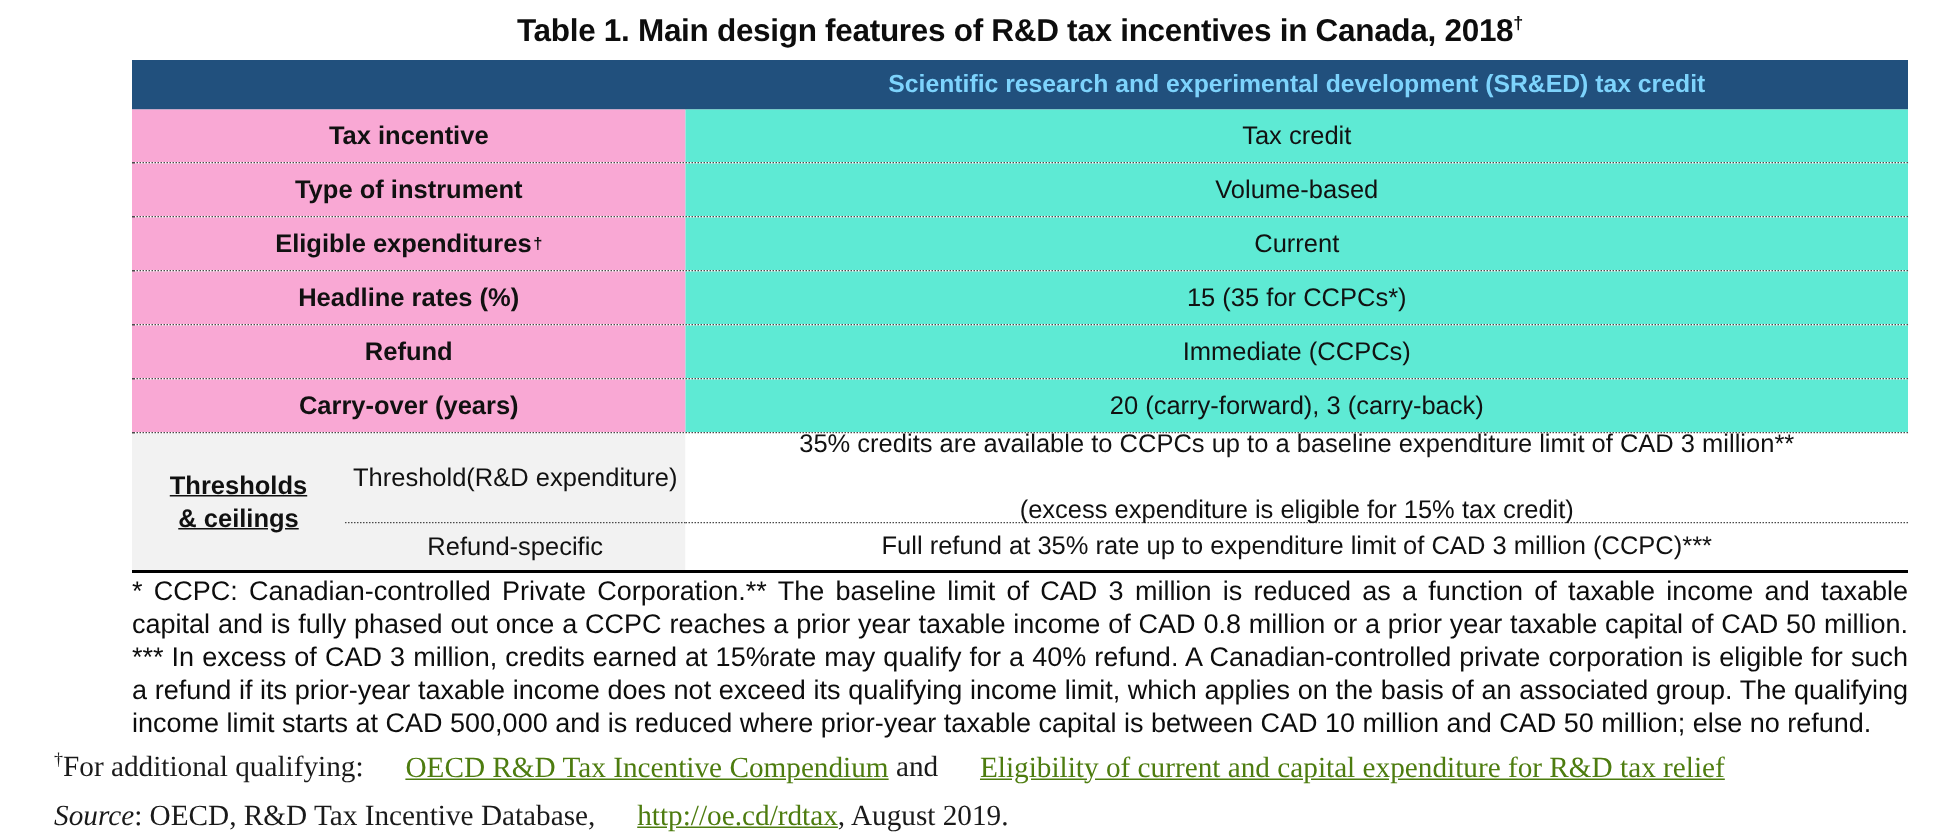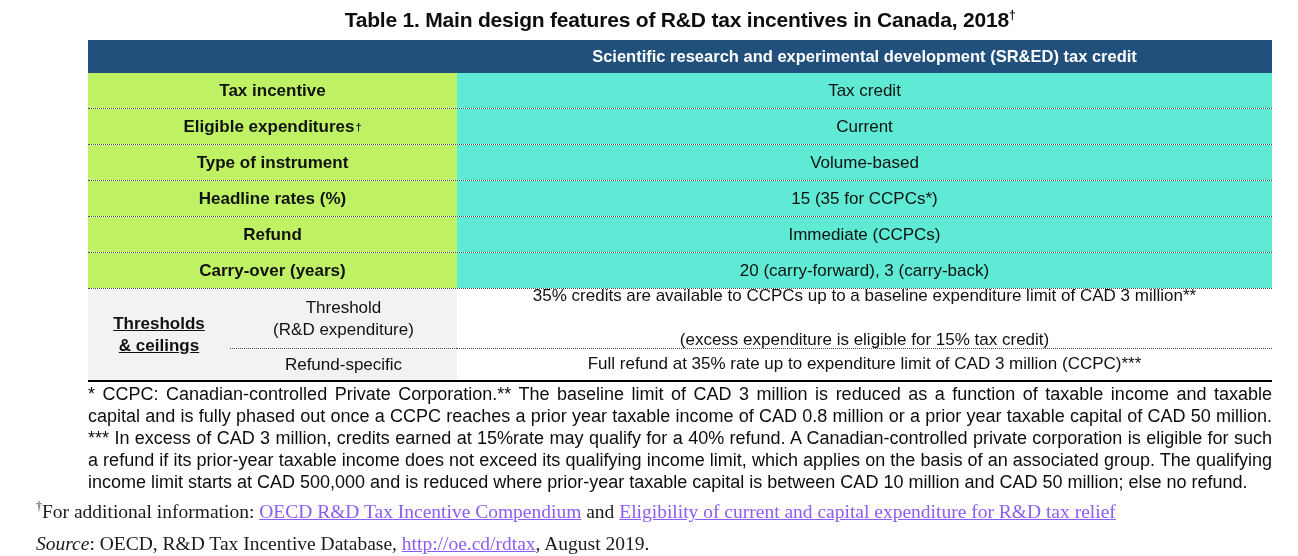--- a/index.html
+++ b/index.html
@@ -18,28 +18,28 @@
     position:absolute; top:40px; left:88px; width:1184px;
     border-bottom:2.5px solid #000;
     font-size:17px;
   }
   .thead {
     background:#21507D; height:33px; display:flex;
   }
   .thead .spacer { width:369px; }
   .thead .htext {
     flex:1; display:flex; align-items:center; justify-content:center;
-    color:#ffffff; font-weight:bold; font-size:16.5px;
+    color:#7dd3fc; font-weight:bold; font-size:16.5px;
   }
   .trow {
     display:grid; grid-template-columns:369px 1fr;
     border-bottom:1px dotted #4a4a4a;
   }
   .cell-label {
-    background:#bef264; font-weight:bold;
+    background:#f9a8d4; font-weight:bold;
     display:flex; align-items:center; justify-content:center;
     height:35px; text-align:center;
   }
   .cell-label sup { font-size:11px; font-weight:bold; margin-left:1px; }
   .cell-value {
     background:#5eead4;
     display:flex; align-items:center; justify-content:center;
     text-align:center;
   }
 
@@ -47,21 +47,21 @@
     display:grid; grid-template-columns:142px 227px 1fr;
     grid-template-rows:60px 31px;
   }
   .group-cell {
     grid-column:1; grid-row:1/3; background:#F2F2F2; font-weight:bold;
     display:flex; flex-direction:column; align-items:center; justify-content:center;
     text-align:center; line-height:1.25;text-decoration:underline;
   }
   .sub-label {
     background:#F2F2F2;
-    display:flex; flex-direction:column; align-items:center; justify-content:center;
+    display:flex; flex-direction:row; align-items:center; justify-content:center;
     text-align:center; line-height:1.25;
   }
   .sub-value {
     background:#ffffff;
     display:flex; flex-direction:column; align-items:center; justify-content:center;
     text-align:center; line-height:1.35;gap:21px;
   }
   .dotted-bottom { border-bottom:1px dotted #4a4a4a; }
 
   .footnote {
@@ -69,21 +69,21 @@
     font-size:18px; line-height:22px; text-align:justify; color:#0d0d0d;
   }
 
   .notes {
     position:absolute; left:36px; top:490px; width:1250px;
     font-family:"Liberation Serif", serif; font-size:19.5px; line-height:32px;
     color:#1a1a1a;
   }
   .notes sup { font-size:12px; }
   .note-link {
-    color:#8b5cf6; text-decoration:underline; cursor:pointer;
+    color:#4d7c0f; text-decoration:underline; cursor:pointer;margin-left:23px;
   }
   .source-label { font-style:italic; }
 </style>
 </head>
 <body>
 
 <div class="page-title"><span>Table 1. Main design features of R&amp;D tax incentives in Canada, 2018</span><sup>†</sup></div>
 
 <div class="rd-table">
 
@@ -94,31 +94,31 @@
 
   <div class="trow">
     <div class="cell-label">
         <span>Tax incentive</span>
       </div>
     <div class="cell-value">Tax credit</div>
   </div>
 
   <div class="trow">
     <div class="cell-label">
+        <span>Type of instrument</span>
+      </div>
+    <div class="cell-value">Volume-based</div>
+  </div>
+
+  <div class="trow">
+    <div class="cell-label">
         <span>Eligible expenditures</span>
         <sup>†</sup>
       </div>
     <div class="cell-value">Current</div>
-  </div>
-
-  <div class="trow">
-    <div class="cell-label">
-        <span>Type of instrument</span>
-      </div>
-    <div class="cell-value">Volume-based</div>
   </div>
 
   <div class="trow">
     <div class="cell-label">
         <span>Headline rates (%)</span>
       </div>
     <div class="cell-value">15 (35 for CCPCs*)</div>
   </div>
 
   <div class="trow">
@@ -152,15 +152,15 @@
       <span>Refund-specific</span>
     </div>
     <div class="sub-value">Full refund at 35% rate up to expenditure limit of CAD 3 million (CCPC)***</div>
   </div>
 
 </div>
 
 <div class="footnote">* CCPC: Canadian-controlled Private Corporation.** The baseline limit of CAD 3 million is reduced as a function of taxable income and taxable capital and is fully phased out once a CCPC reaches a prior year taxable income of CAD 0.8 million or a prior year taxable capital of CAD 50 million. *** In excess of CAD 3 million, credits earned at 15%rate may qualify for a 40% refund. A Canadian-controlled private corporation is eligible for such a refund if its prior-year taxable income does not exceed its qualifying income limit, which applies on the basis of an associated group. The qualifying income limit starts at CAD 500,000 and is reduced where prior-year taxable capital is between CAD 10 million and CAD 50 million; else no refund.</div>
 
 <div class="notes">
-  <div><sup>†</sup><span>For additional information: </span><a class="note-link">OECD R&amp;D Tax Incentive Compendium</a><span> and </span><a class="note-link">Eligibility of current and capital expenditure for R&amp;D tax relief</a></div>
+  <div><sup>†</sup><span>For additional qualifying: </span><a class="note-link">OECD R&amp;D Tax Incentive Compendium</a><span> and </span><a class="note-link">Eligibility of current and capital expenditure for R&amp;D tax relief</a></div>
   <div><span class="source-label">Source</span><span>: OECD, R&amp;D Tax Incentive Database, </span><a class="note-link">http://oe.cd/rdtax</a><span>, August 2019.</span></div>
 </div>
 
 </body></html>

